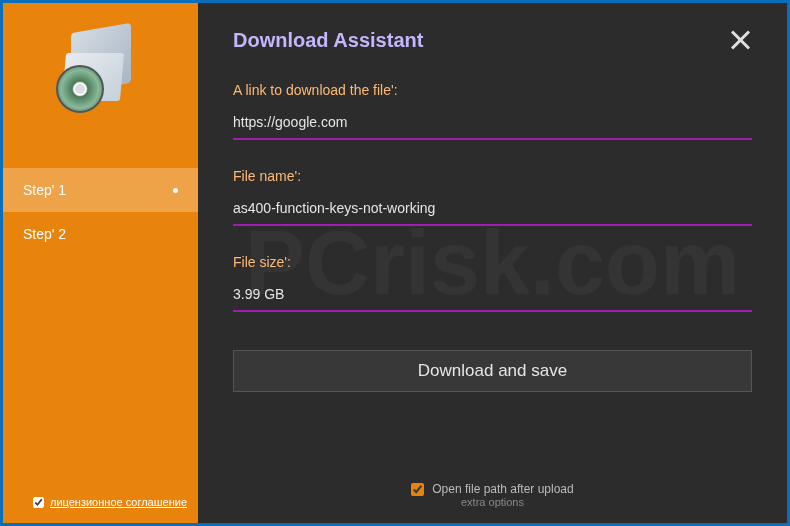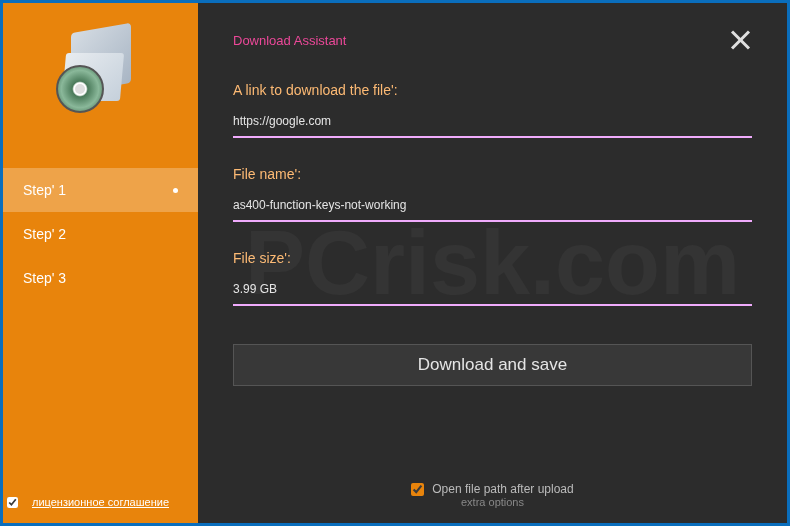--- a/index.html
+++ b/index.html
@@ -64,61 +64,61 @@
   content: '';
   position: absolute;
   right: 20px; top: 50%;
   width: 5px; height: 5px;
   background: #fff;
   border-radius: 50%;
   margin-top: -2px;
 }
 .license {
   position: absolute;
-  bottom: 15px; left: 4px;
+  bottom: 15px; left: 30px;
   display: flex;
   align-items: center;
-  gap: 14px;
+  gap: 6px;
   font-size: 11px;
 }
 .license input { width: 11px; height: 11px; accent-color: #fff; }
 .license label { color: #fff; text-decoration: underline; cursor: pointer; }
 .main {
   flex: 1;
   background: #2c2c2c;
   padding: 25px 35px 15px;
   position: relative;
 }
 .header {
   display: flex;
   justify-content: space-between;
   align-items: center;
   margin-bottom: 30px;
 }
-.title { color: #ec4899; font-size: 13px; font-weight: normal; }
+.title { color: #c4b5fd; font-size: 20px; font-weight: bold; }
 .close-icon {
   width: 24px; height: 24px;
   cursor: pointer;
   position: relative;
 }
 .close-icon::before, .close-icon::after {
   content: ''; position: absolute; left: 11px; top: 0;
   width: 3px; height: 24px; background: #e0e0e0;
 }
 .close-icon::before { transform: rotate(45deg); }
 .close-icon::after { transform: rotate(-45deg); }
 .field-group { margin-bottom: 28px; }
 .field-label { color: #fdba74; font-size: 14px; margin-bottom: 12px; display: block; }
 .field-input {
   width: 100%;
   background: transparent;
   border: none;
-  border-bottom: 2px solid #f0abfc;
+  border-bottom: 2px solid #a21caf;
   color: #e5e5e5;
-  font-size: 12px;
+  font-size: 14px;
   padding: 4px 0 8px;
   outline: none;
 }
 .download-btn {
   width: 100%;
   padding: 10px;
   background: rgba(255,255,255,0.06);
   border: 1px solid rgba(255,255,255,0.15);
   color: #e5e5e5;
   font-size: 17px;
@@ -153,21 +153,20 @@
 <div class="window">
   <div class="sidebar">
     <div class="installer-icon">
       <div class="box-back"></div>
       <div class="box-front"></div>
       <div class="disc"></div>
     </div>
     <div class="steps">
       <div class="step active"><span>Step' 1</span></div>
       <div class="step"><span>Step' 2</span></div>
-      <div class="step"><span>Step' 3</span></div>
     </div>
     <div class="license">
       <input type="checkbox" checked="" style="">
       <label>лицензионное соглашение</label>
     </div>
   </div>
 
   <div class="main">
     <div class="watermark">PCrisk.com</div>
     <div class="header">

